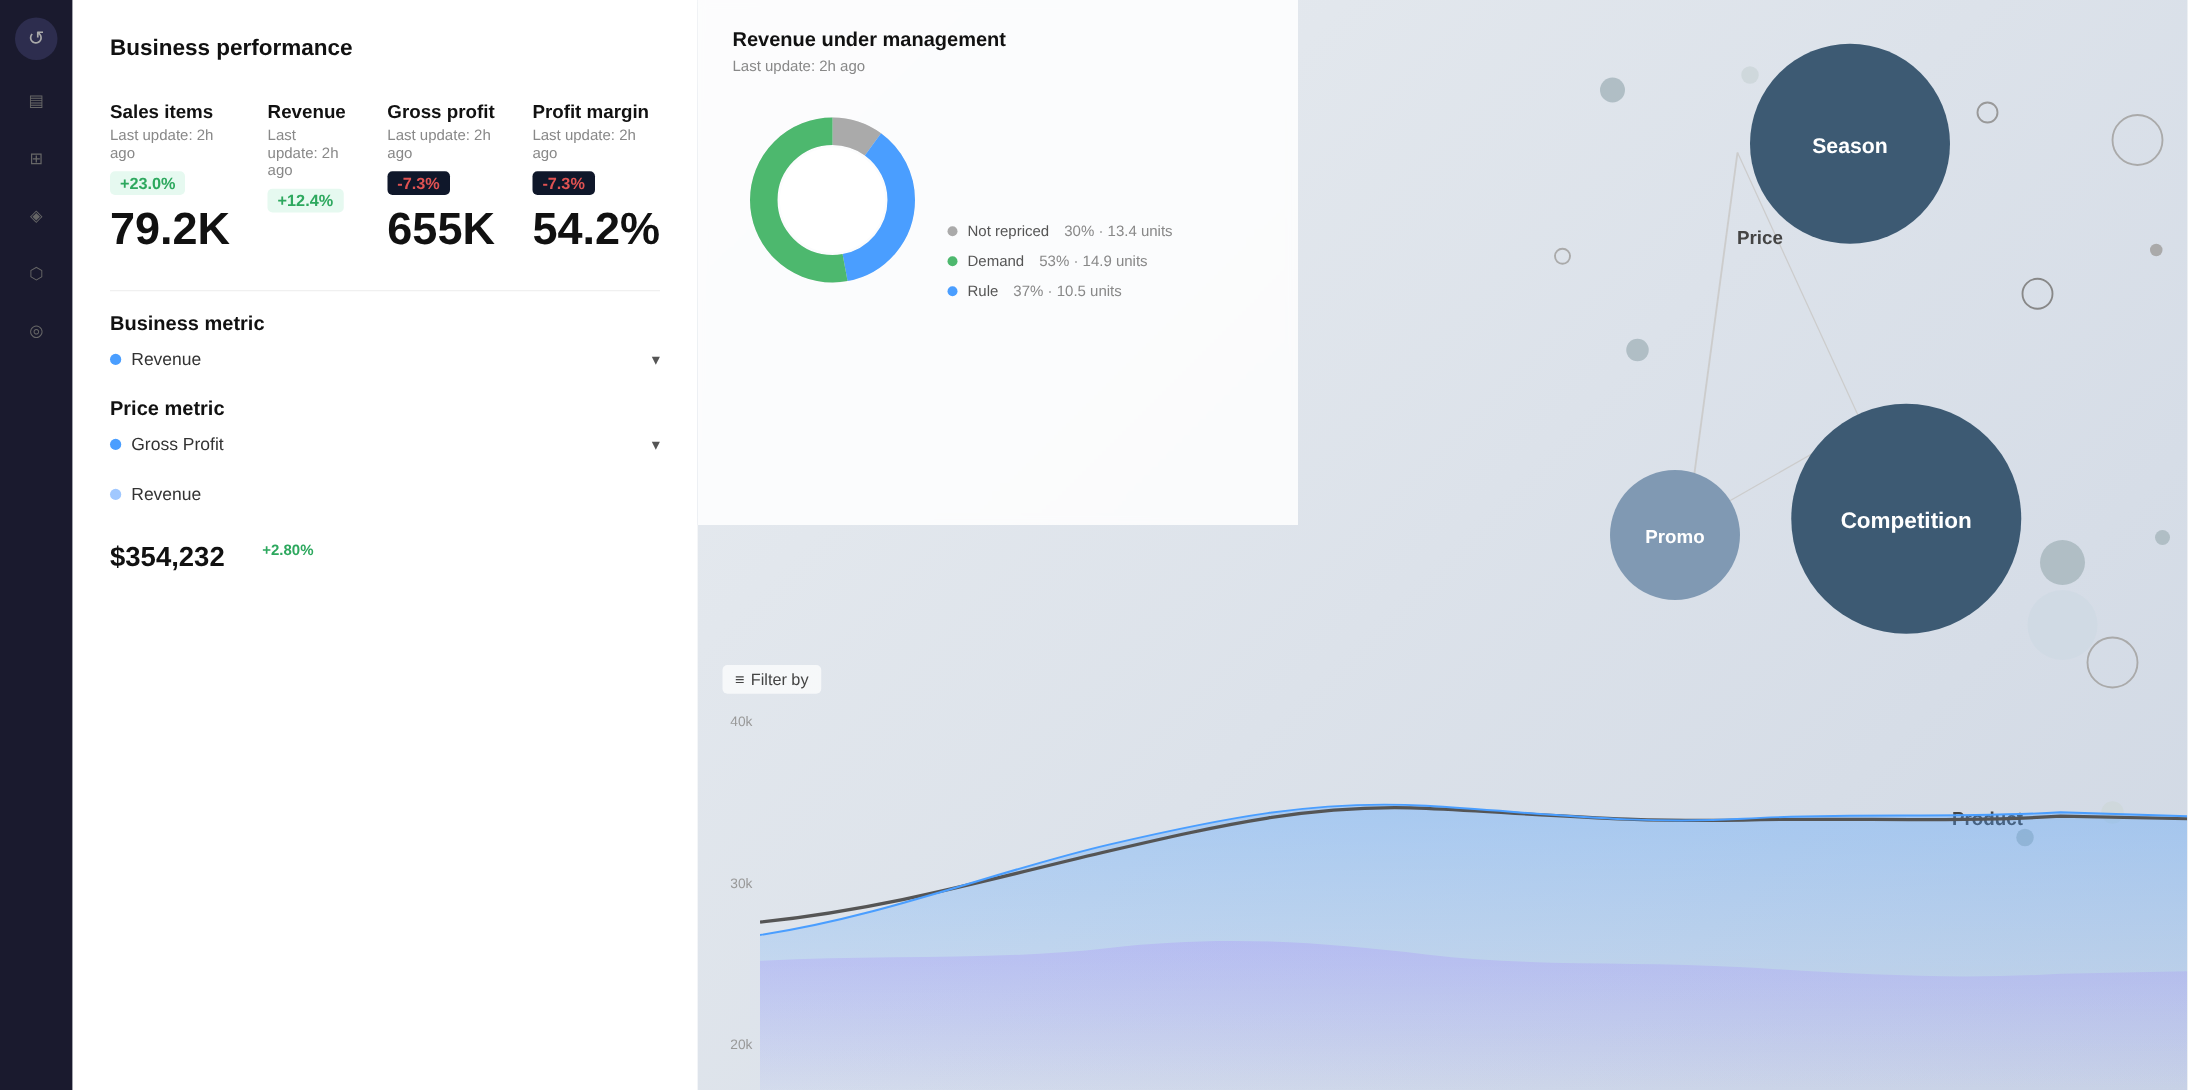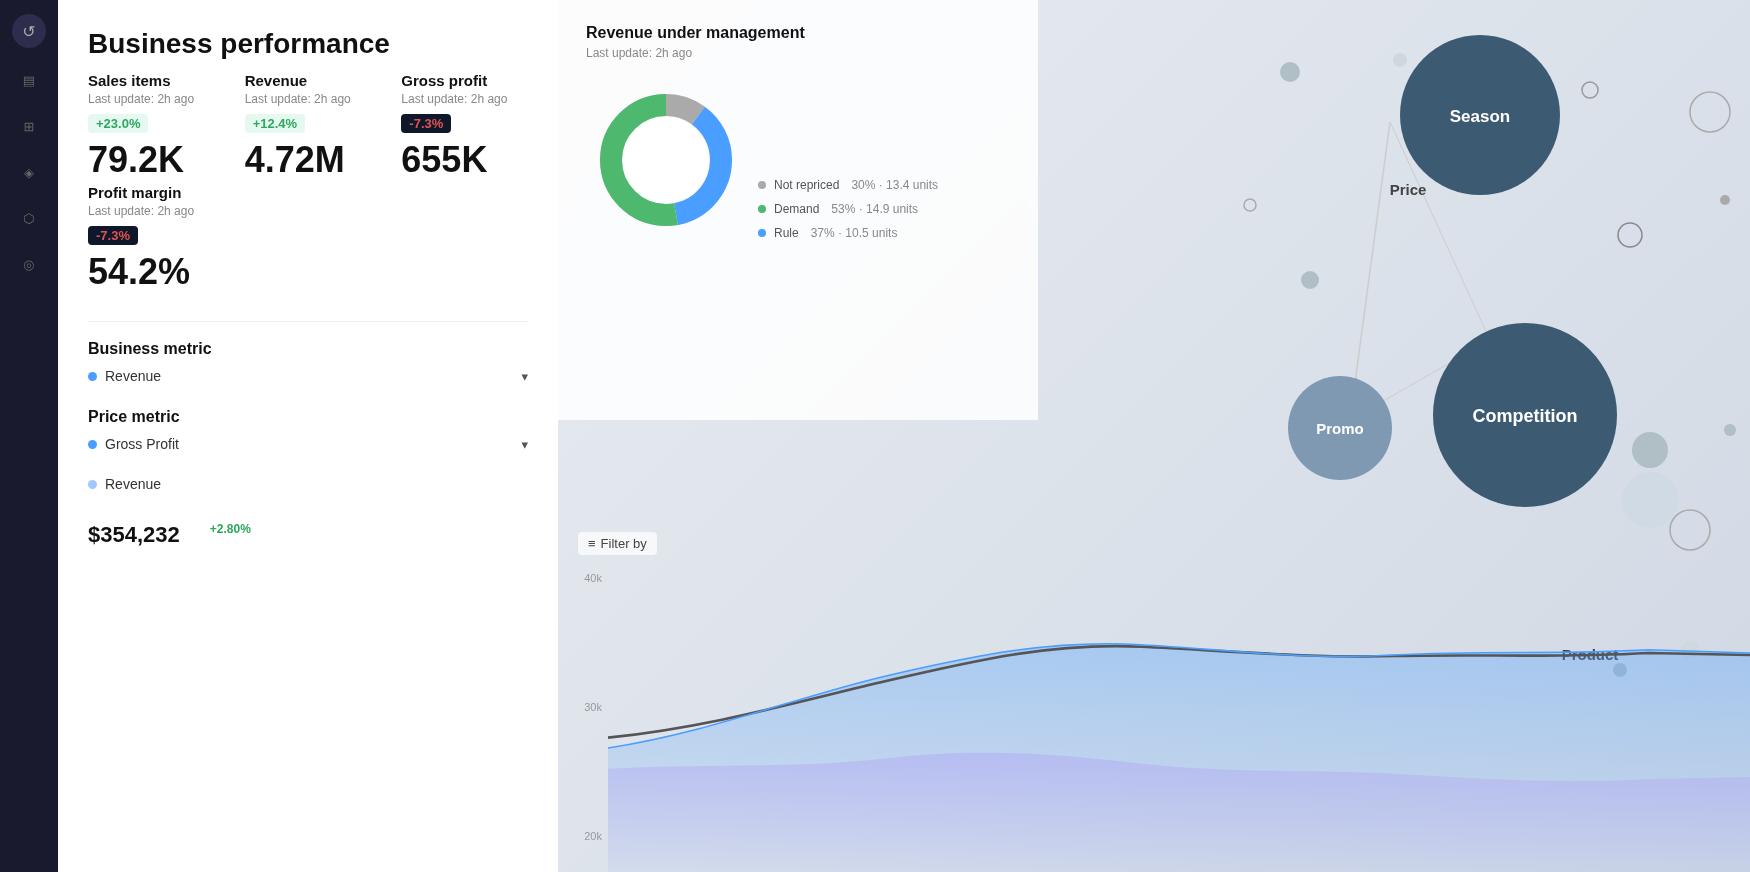--- a/index.html
+++ b/index.html
@@ -57,30 +57,30 @@
       width: 500px;
       padding: 28px 30px;
       background: #fff;
       height: 872px;
       overflow-y: auto;
       flex-shrink: 0;
       z-index: 2;
     }
 
     .page-title {
-      font-size: 28px;
+      font-size: 18px;
       font-weight: 700;
       color: #111;
-      margin-bottom: 12px;
+      margin-bottom: 32px;
     }
 
     
     .kpi-grid {
       display: grid;
-      grid-template-columns: 1fr 1fr 1fr;
+      grid-template-columns: 1fr 1fr 1fr 1fr;
       gap: 3px 30px;
       margin-bottom: 28px;
     }
     .kpi-card {}
     .kpi-label {
       font-size: 15px;
       font-weight: 600;
       color: #111;
       margin-bottom: 3px;
     }
@@ -309,21 +309,20 @@
         <div class="kpi-label">Sales items</div>
         <div class="kpi-update">Last update: 2h ago</div>
         <span class="kpi-badge badge-green">+23.0%</span>
         <div class="kpi-value">79.2K</div>
       </div>
 
       <div class="kpi-card">
         <div class="kpi-label">Revenue</div>
         <div class="kpi-update">Last update: 2h ago</div>
         <span class="kpi-badge badge-green">+12.4%</span>
-        <div class="kpi-value">4.72M</div>
       </div>
 
       <div class="kpi-card">
         <div class="kpi-label">Gross profit</div>
         <div class="kpi-update">Last update: 2h ago</div>
         <span class="kpi-badge badge-red">-7.3%</span>
         <div class="kpi-value">655K</div>
       </div>
 
       <div class="kpi-card">

